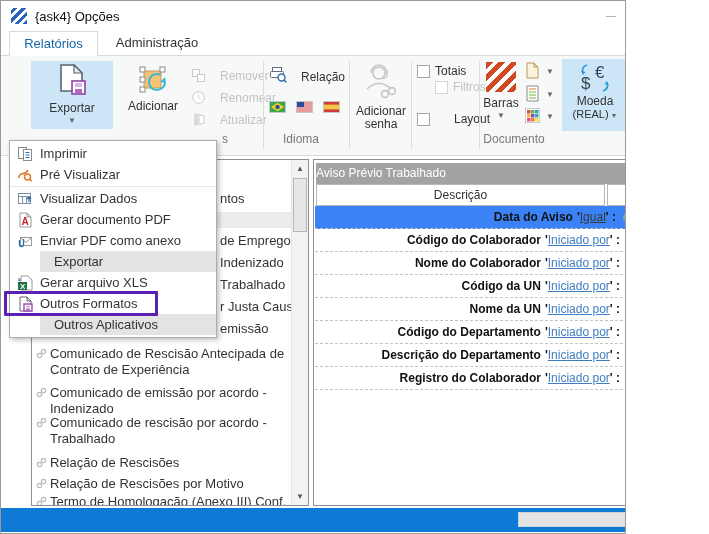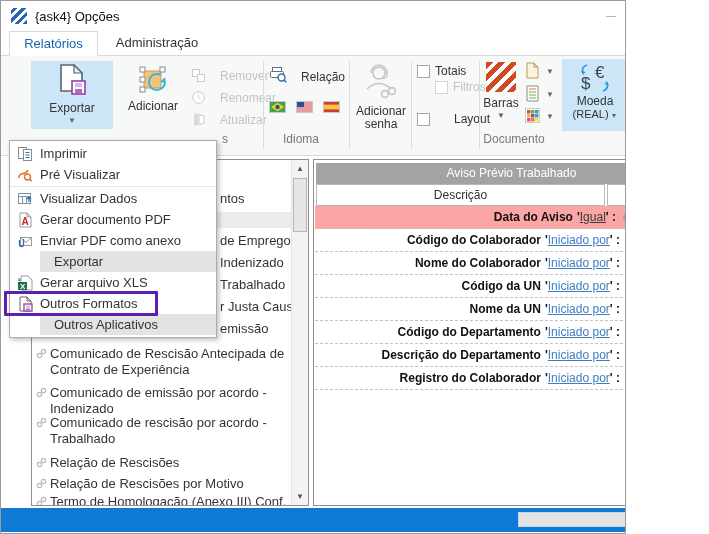--- a/index.html
+++ b/index.html
@@ -55,27 +55,27 @@
   .vscroll { position:absolute; right:0; top:0; bottom:0; width:17px; background:#f3f3f3;
              border-left:1px solid #e2e2e2; }
   .varrow { position:absolute; left:0; width:16px; height:17px; text-align:center; line-height:17px;
             font-size:8px; color:#555; }
   .vthumb { position:absolute; left:1px; top:18px; width:14px; height:54px; background:#e6e6e6;
             border:1px solid #b5b5b5; }
 
   .rightpanel { position:absolute; left:312px; top:158px; width:397px; height:347px;
                 border:1px solid #8f8f8f; background:#fff; overflow:hidden; }
   .ptitle { position:absolute; left:2px; right:2px; top:3px; height:21px; background:#a3a3a3;
-            color:#fff; font-size:12px; text-align:center; line-height:21px; }
+            color:#fff; font-size:12px; line-height:21px; }
   .pcol { position:absolute; top:24px; height:22px; background:#fff; border:1px solid #b8b8b8;
           font-size:12px; color:#333; text-align:center; line-height:20px; }
   .prows { position:absolute; top:46px; left:1px; right:1px; }
   .frow { height:23px; line-height:23px; text-align:right; padding-right:88px;
           border-bottom:1px dashed #c3c3c3; white-space:nowrap; font-size:12px; }
-  .frow.sel { background:#fca5a5; padding-right:66px; }
+  .frow.sel { background:#3b82f6; padding-right:66px; }
   .flabel { font-weight:bold; color:#111; }
   .fq { font-weight:bold; color:#111; margin-left:4px; }
   .fq2 { font-weight:bold; color:#111; margin-right:0; }
   .fop { text-decoration:underline; }
   .op-dark { color:#3a3a3a; }
   .op-blue { color:#3f7dc0; }
   .ring { display:inline-block; width:9px; height:9px; border-radius:50%; vertical-align:middle; }
   .ring-a { border:2px solid #8fa3b8; margin-left:7px; }
   .ring-b { border:2px solid #c2606e; margin-left:1px; }
 

